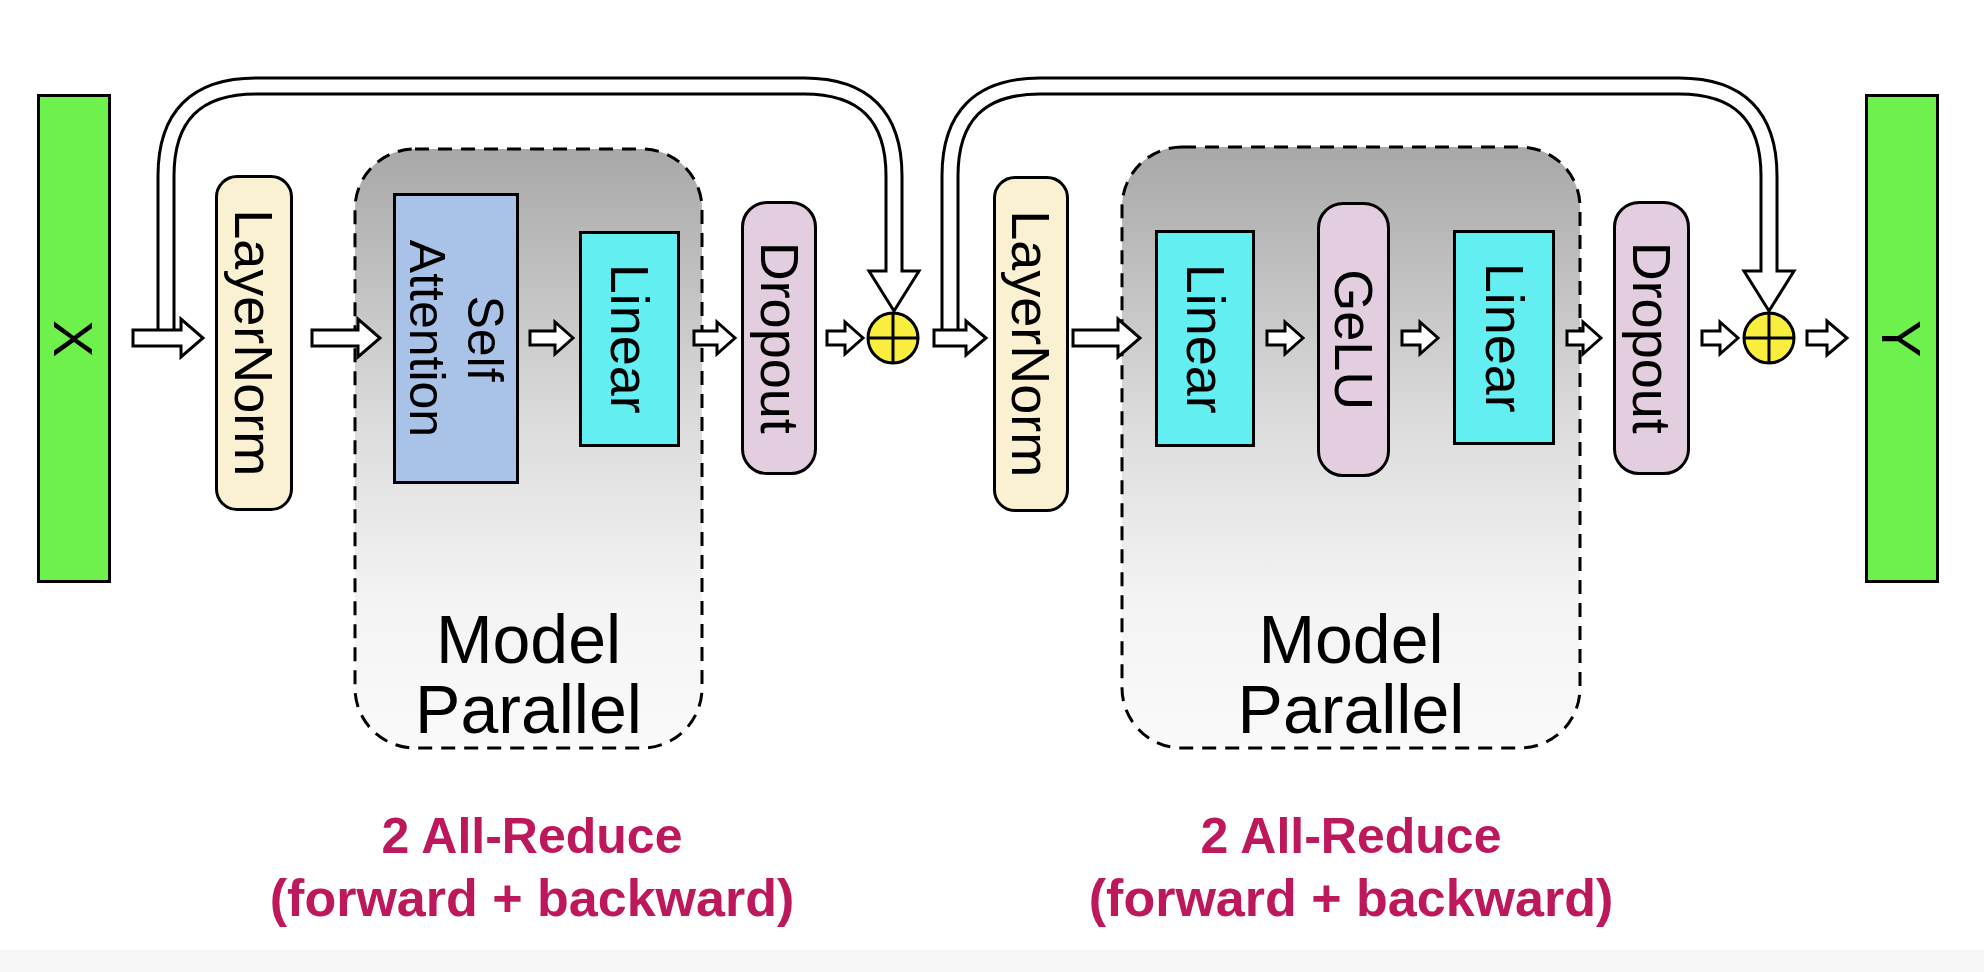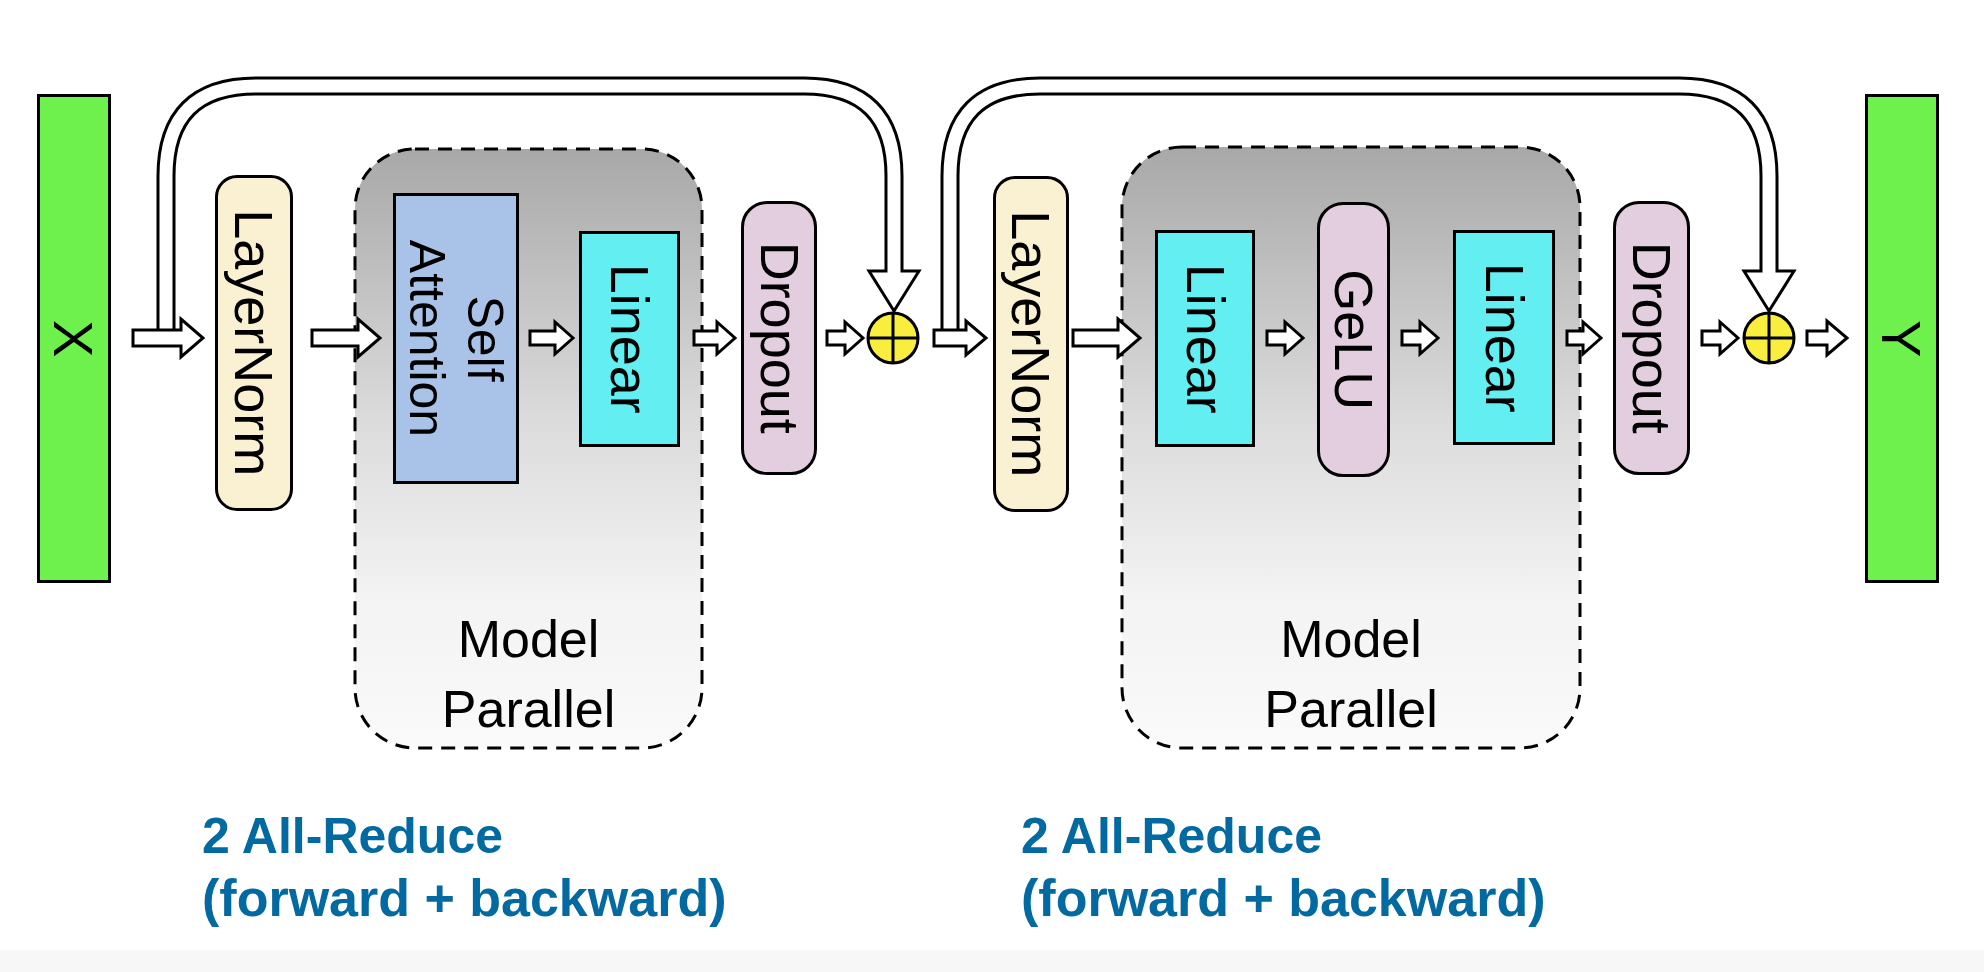--- a/index.html
+++ b/index.html
@@ -26,23 +26,23 @@
   .vlabel { transform:rotate(90deg); white-space:nowrap; font-size:54px; line-height:1.1; }
   .io-bar     { background:var(--io_bar,#6EF04D); }
   .io-label   { font-size:56px; }
   .layernorm  { background:var(--layernorm,#FAF0D2); border-radius:22px; }
   .attention  { background:var(--self_attention,#A9C2E8); }
   .attention .vlabel { font-size:50px; line-height:1.15; }
   .linear     { background:var(--linear,#63EFF2); }
   .mauve      { background:var(--gelu_dropout,#E2CEDE); border-radius:26px; }
 
   .mp-text {
-    position:absolute; text-align:center; font-size:52px; line-height:70px; color:#000;
+    position:absolute; text-align:center; font-size:68px; line-height:70px; color:#000;
   }
-  .caption { position:absolute; text-align:left; color:#0369a1; }
+  .caption { position:absolute; text-align:center; color:#be185d; }
   .caption .cap-bold   { font-size:50px; font-weight:bold; line-height:60px; }
   .caption .cap-normal { font-size:52px; font-weight:bold; line-height:64px; }
 
   .footer-strip { position:absolute; left:0; top:950px; width:1984px; height:22px; background:#f7f7f7; }
 </style>
 </head>
 <body>
 
 <div id="stage">
 

